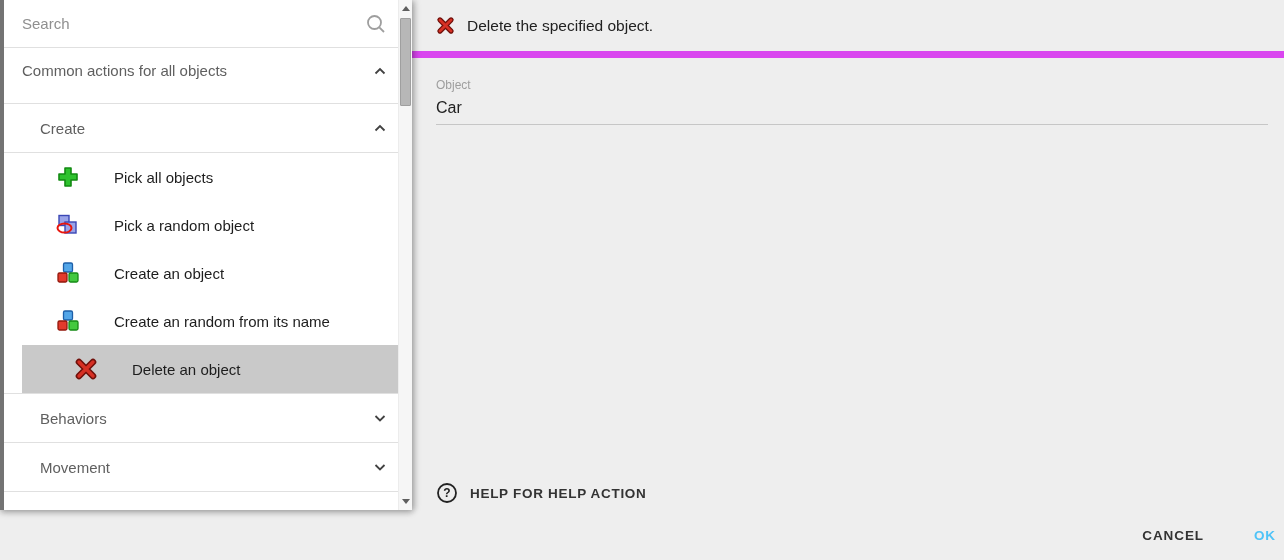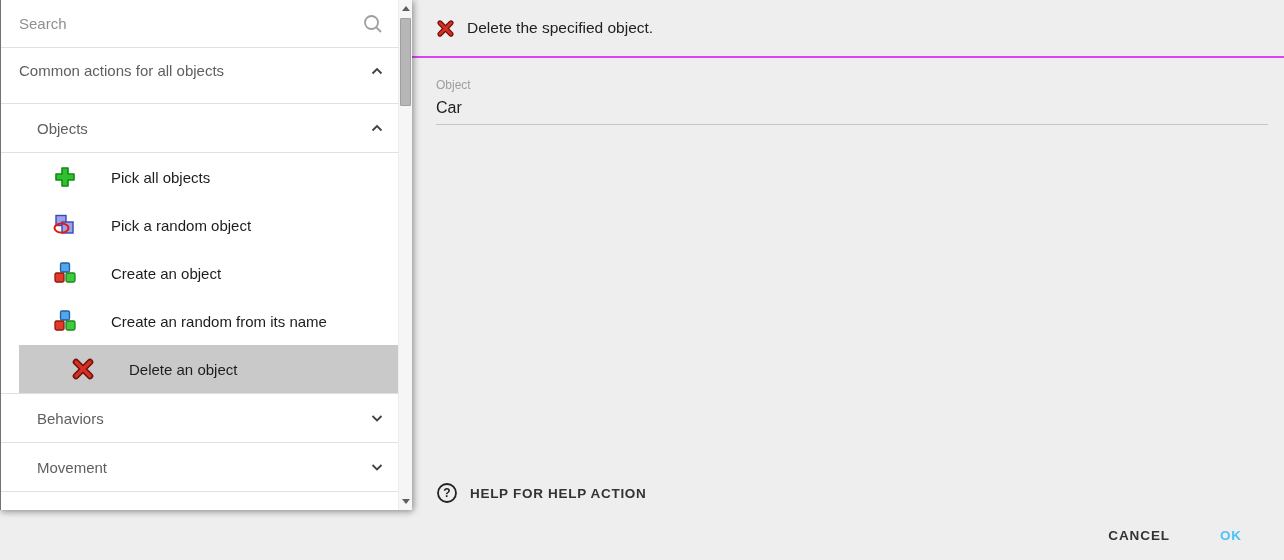--- a/index.html
+++ b/index.html
@@ -8,21 +8,21 @@
 
   .screen {
     position: relative; width:1284px; height:560px;
     background:#eeeeee; overflow:hidden;
   }
 
   
   .sidebar {
     position:absolute; left:0; top:0; width:412px; height:510px;
     background:#ffffff; overflow:hidden;
-    border-left:1px solid #737373;
+    border-left:4px solid #737373;
     box-shadow: 3px 0 6px rgba(0,0,0,0.22), 0 3px 6px rgba(0,0,0,0.22);
     z-index:2;
   }
   .sidebar-content { width:398px; }
 
   .search-row { position:relative; height:48px; border-bottom:1px solid #e0e0e0; }
   .search-input {
     position:absolute; left:18px; top:0; height:47px; width:330px;
     border:none; outline:none; font-size:15px; color:#212121; background:transparent;
     font-family:"Liberation Sans", sans-serif;
@@ -64,21 +64,21 @@
   .sb-arrow-down { bottom:6px; border-left:4px solid transparent; border-right:4px solid transparent; border-top:5px solid #5f5f5f; }
   .sb-thumb {
     position:absolute; left:1px; top:18px; width:11px; height:88px;
     background:#b7b7b7; border:1px solid #9f9f9f; border-radius:1px; cursor:grab;
   }
 
   
   .main-panel { position:absolute; left:412px; top:0; width:872px; height:510px; }
   .action-header {
     height:58px; display:flex; align-items:center;
-    padding-left:24px; border-bottom:2px solid #d946ef;
+    padding-left:24px; border-bottom:7px solid #d946ef;
   }
   .action-icon { width:19px; height:19px; flex:0 0 auto; }
   .action-title { margin-left:12px; font-size:15.5px; color:#212121; }
 
   .param-block { margin:20px 16px 0 24px; }
   .param-label { font-size:12px; color:#9e9e9e; margin-bottom:7px; }
   .param-input {
     display:block; width:832px; border:none; outline:none; background:transparent;
     font-size:16px; color:#212121; padding:0 0 7px 0;
     border-bottom:1px solid #c6c6c6;
@@ -90,21 +90,21 @@
     display:flex; align-items:center; cursor:pointer; background:transparent; border:none;
     font-family:"Liberation Sans", sans-serif;
   }
   .help-icon { width:22px; height:22px; flex:0 0 auto; }
   .help-label { margin-left:12px; font-size:13.5px; font-weight:bold; letter-spacing:0.7px; color:#333333; }
 
   
   .footer-bar {
     position:absolute; left:0; top:510px; width:1284px; height:50px;
     display:flex; align-items:center; justify-content:flex-end;
-    padding-right:34px; column-gap:34px; background:#eeeeee;
+    column-gap:34px; background:#eeeeee;
   }
   .flat-button {
     border:none; background:transparent; cursor:pointer;
     font-family:"Liberation Sans", sans-serif;
     font-size:13.5px; font-weight:bold; letter-spacing:0.9px;
     padding:8px; border-radius:2px;
   }
   .cancel-button { color:#333333; }
   .ok-button { color:#4fc3f7; }
 </style>
@@ -161,21 +161,21 @@
 
       <div class="group-row">
         <span class="row-label">Common actions for all objects</span>
         <span class="spacer"></span>
         <svg class="chev" viewBox="0 0 16 16">
             <use href="#ico-chev-up"></use>
           </svg>
       </div>
 
       <div class="cat-row">
-        <span class="row-label">Objects</span>
+        <span class="row-label">Create</span>
         <span class="spacer"></span>
         <svg class="chev" viewBox="0 0 16 16">
             <use href="#ico-chev-up"></use>
           </svg>
       </div>
 
       <div class="item-row">
         <svg class="item-icon" viewBox="0 0 24 24">
             <use href="#ico-pick-all"></use>
           </svg>

